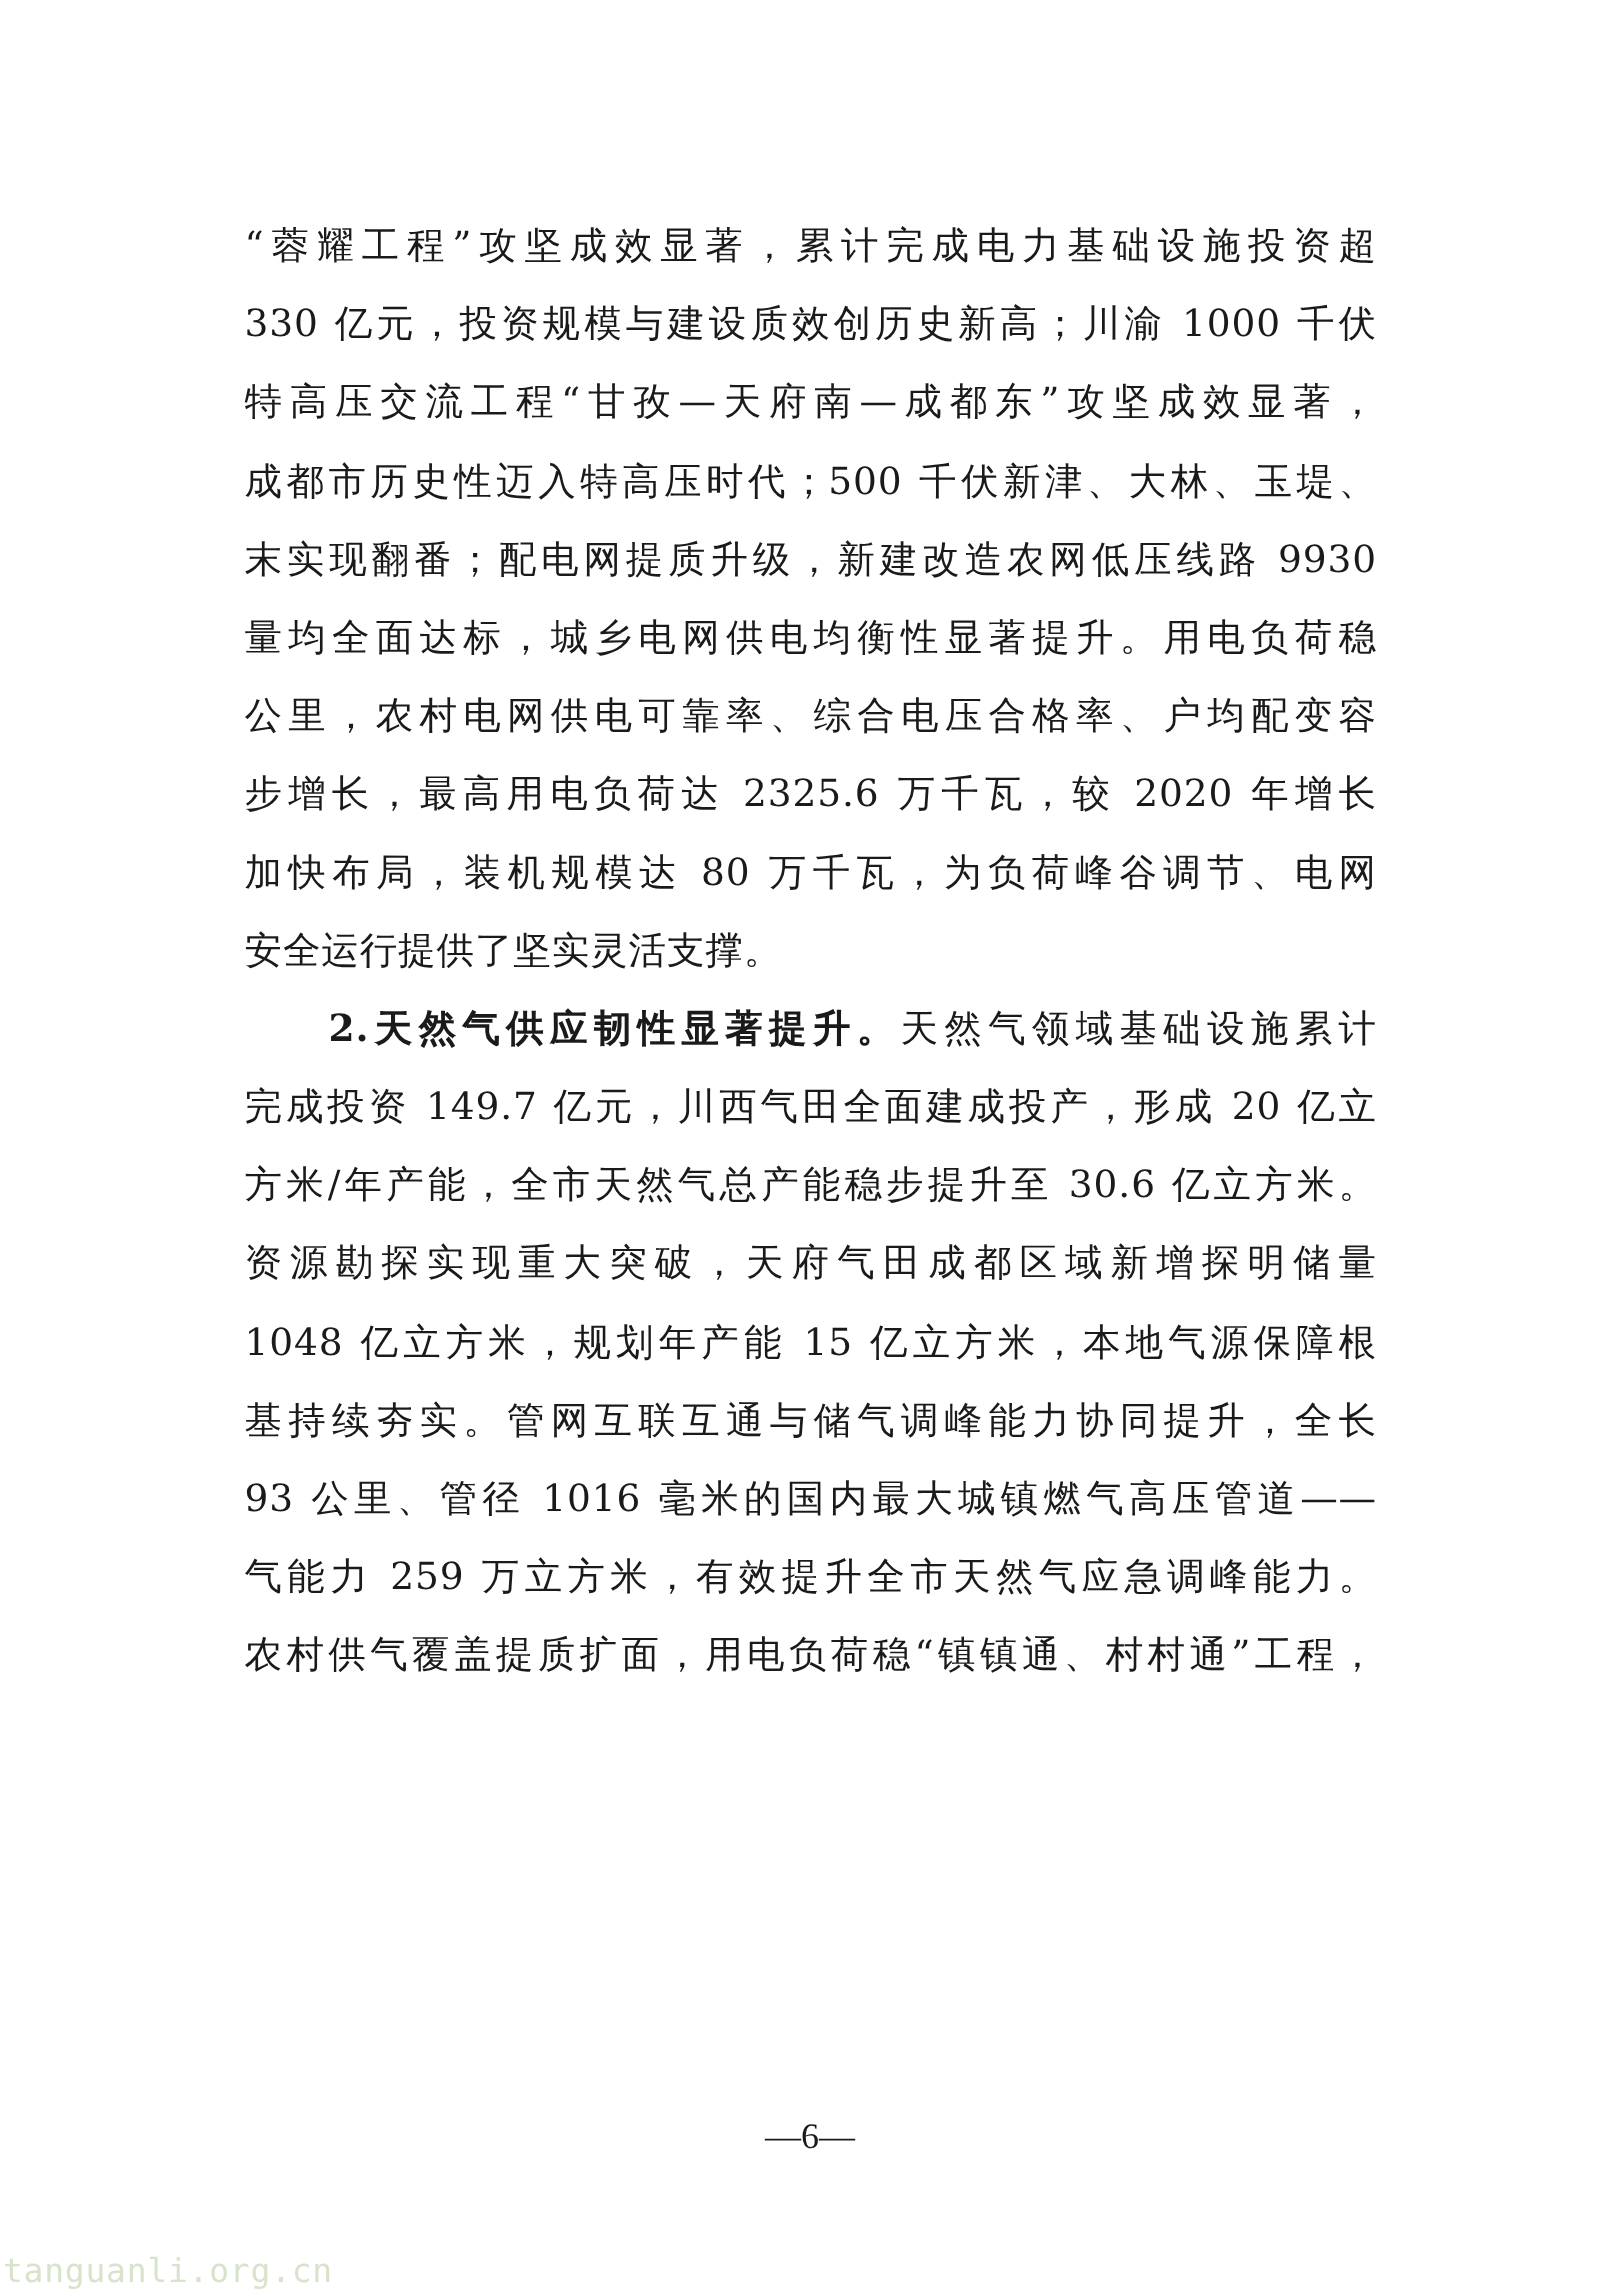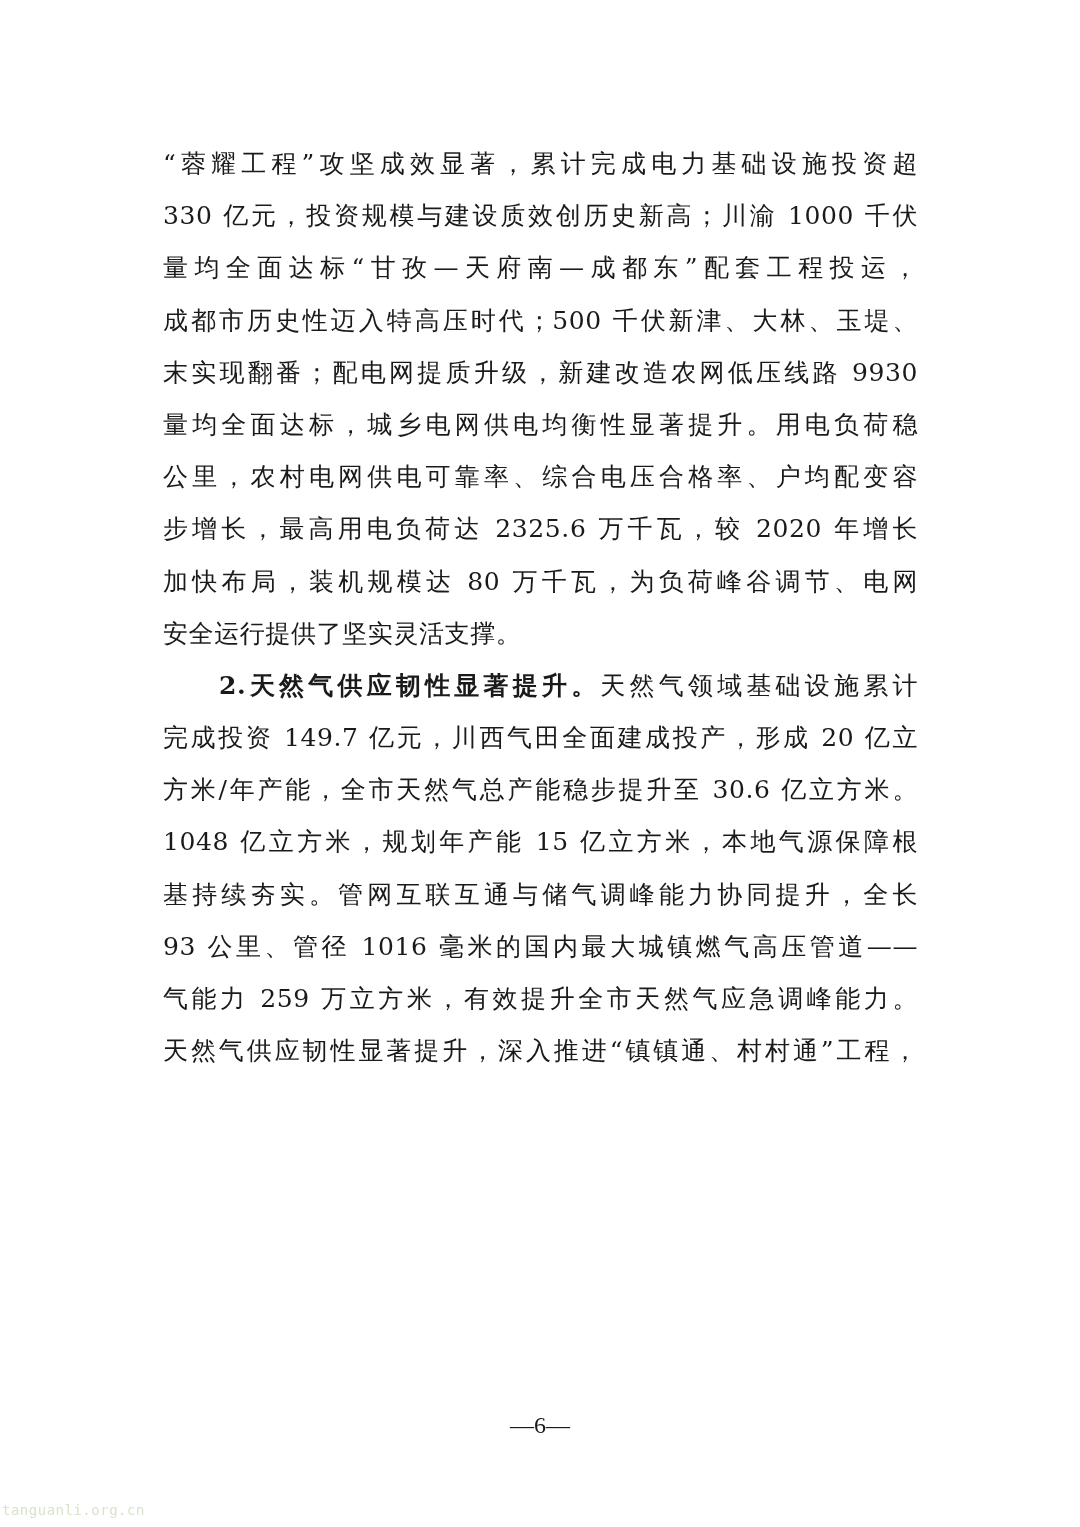--- a/index.html
+++ b/index.html
@@ -47,47 +47,48 @@
       top: 1412px;
       text-align: center;
       font-size: 24px;
       font-family: "Liberation Serif", serif;
       color: #1a1a1a;
     }
     .watermark {
       position: absolute;
       left: 2px;
       top: 1502px;
-      font-size: 14px;
+      font-size: 22px;
       font-family: "DejaVu Sans Mono", monospace;
       color: #d8e3cc;
       letter-spacing: 0.5px;
     }
   </style>
 </head>
 <body>
 
 <div class="page-body">
   <div class="line">“蓉耀工程”攻坚成效显著，累计完成电力基础设施投资超</div>
   <div class="line">330 亿元，投资规模与建设质效创历史新高；川渝 1000 千伏</div>
-  <div class="line">量均全面达标“甘孜—天府南—成都东”配套工程投运，</div>
+  <div class="line">特高压交流工程“甘孜—天府南—成都东”攻坚成效显著，</div>
   <div class="line">成都市历史性迈入特高压时代；500 千伏新津、大林、玉堤、</div>
   <div class="line">末实现翻番；配电网提质升级，新建改造农网低压线路 9930</div>
   <div class="line">量均全面达标，城乡电网供电均衡性显著提升。用电负荷稳</div>
   <div class="line">公里，农村电网供电可靠率、综合电压合格率、户均配变容</div>
   <div class="line">步增长，最高用电负荷达 2325.6 万千瓦，较 2020 年增长</div>
   <div class="line">加快布局，装机规模达 80 万千瓦，为负荷峰谷调节、电网</div>
   <div class="line last">安全运行提供了坚实灵活支撑。</div>
 
   <div class="line indent">
     <span class="bold">2.天然气供应韧性显著提升。</span><span>天然气领域基础设施累计</span>
   </div>
   <div class="line">完成投资 149.7 亿元，川西气田全面建成投产，形成 20 亿立</div>
   <div class="line">方米/年产能，全市天然气总产能稳步提升至 30.6 亿立方米。</div>
+  <div class="line">资源勘探实现重大突破，天府气田成都区域新增探明储量</div>
   <div class="line">1048 亿立方米，规划年产能 15 亿立方米，本地气源保障根</div>
   <div class="line">基持续夯实。管网互联互通与储气调峰能力协同提升，全长</div>
   <div class="line">93 公里、管径 1016 毫米的国内最大城镇燃气高压管道——</div>
   <div class="line">气能力 259 万立方米，有效提升全市天然气应急调峰能力。</div>
-  <div class="line">天然气供应韧性显著提升，深入推进“镇镇通、村村通”工程，</div>
+  <div class="line">农村供气覆盖提质扩面，用电负荷稳“镇镇通、村村通”工程，</div>
 </div>
 
 <div class="page-number">—6—</div>
 <div class="watermark">tanguanli.org.cn</div>
 
 </body></html>

